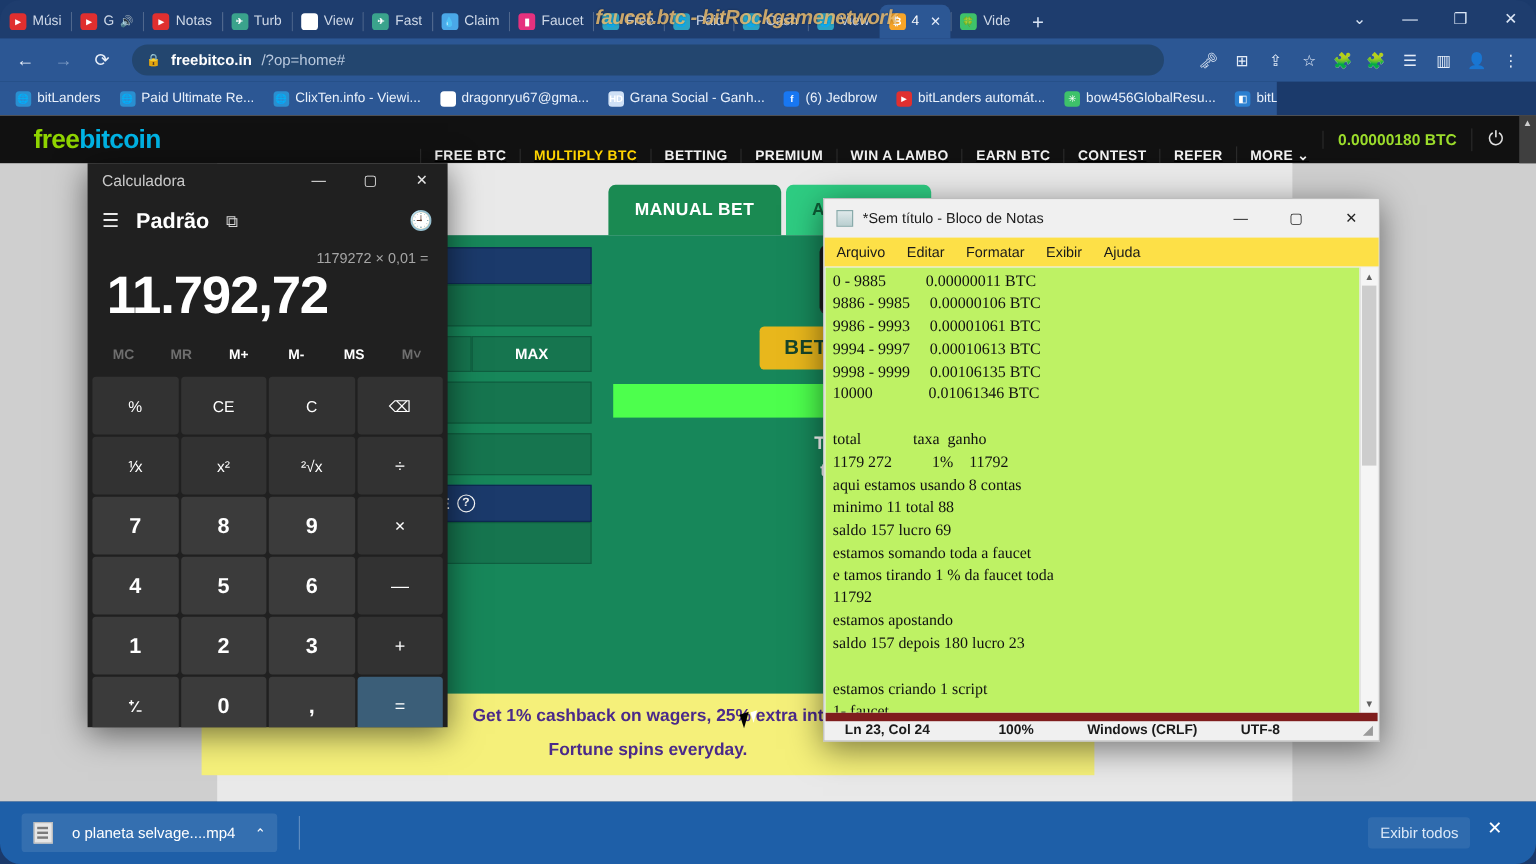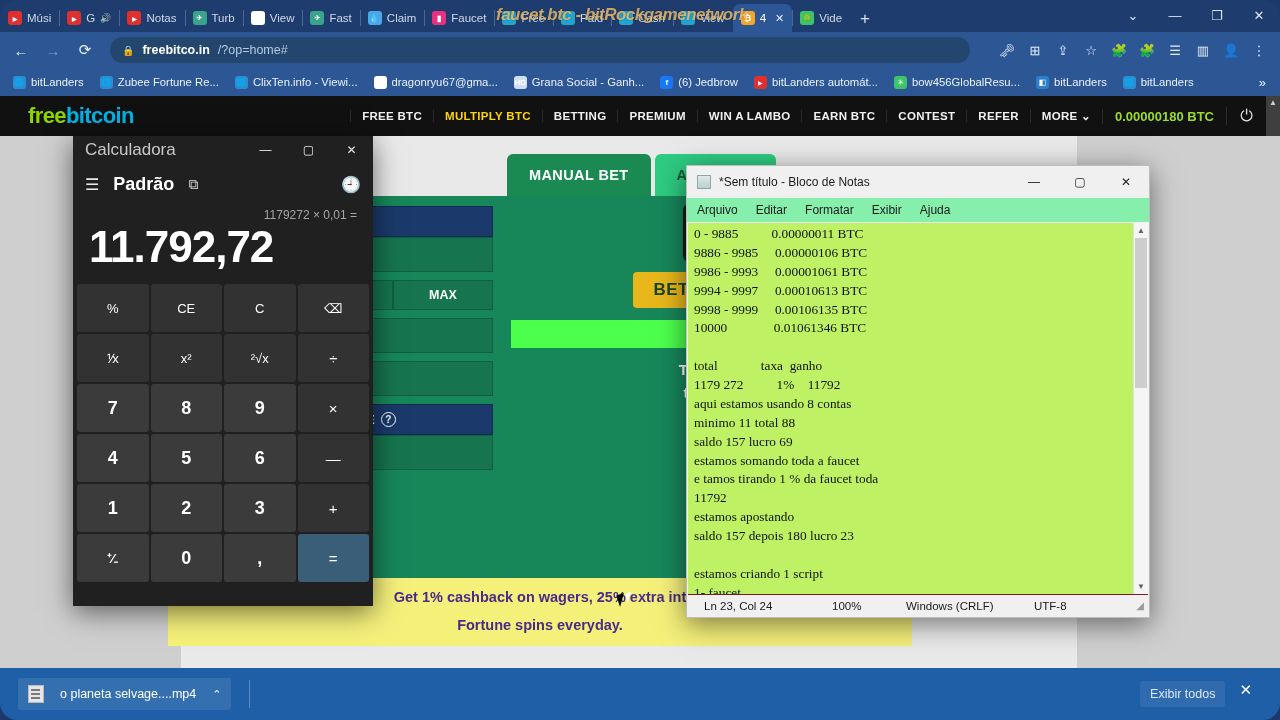--- a/index.html
+++ b/index.html
@@ -82,21 +82,21 @@
     max-width: 860px;
   }
   .omnibox .lock { font-size: 10px; color:#cfe0f5; }
   .omnibox .host { font-weight: 600; }
   .omnibox .path { color: #b9c9de; }
   .tool-icons { display:flex; align-items:center; gap:2px; margin-left:auto; }
   .tool-icons i { width: 26px; height:26px; display:flex; align-items:center;
                   justify-content:center; font-style: normal; font-size: 13px; color:#e4ecf8; }
 
   .bookmarks {
-    position: absolute; left: 0; top: 68px; width: 1280px; height: 28px;
+    position: absolute; left: 0; top: 68px; width: 1064px; height: 28px;
     background: #2c5794; display: flex; align-items: center; padding: 0 6px;
     gap: 2px; overflow: hidden;
   }
   .bm { display:flex; align-items:center; gap:5px; padding: 0 7px; height: 22px;
         color:#eaf1fb; font-size: 11.3px; white-space: nowrap; }
   .bm .bmico { width:13px; height:13px; border-radius:3px; display:inline-flex;
                align-items:center; justify-content:center; font-size:8px; color:#fff; }
   .ic-blue { background:#2a8fd0; border-radius:50%; }
   .ic-blue::after{content:"🌐"; font-size:8px;}
   .ic-g { background:#fff; color:#d04b3a; font-weight:700; font-size:9px;}
@@ -118,21 +118,21 @@
     position: absolute; left: 0; top: 96px; width: 1280px; height: 572px;
     background: #cfcfcf; overflow: hidden;
   }
   .fb-header {
     position: absolute; left:0; top:0; width: 1280px; height: 40px;
     background: #111; display:flex; align-items:center;
   }
   .fb-logo { padding-left: 28px; font-size: 22px; font-weight: 800; letter-spacing:-0.6px;}
   .fb-logo .a { color:#8fd400; }
   .fb-logo .b { color:#00b4e6; }
-  .fb-nav { margin-left:auto; display:flex; align-items:center; height:40px; }
+  .fb-nav { margin-left:auto; display:flex; align-items:flex-end; height:40px;text-decoration:underline; }
   .fb-nav a {
     display:flex; align-items:center; padding: 0 11px; color:#f1f1f1;
     font-size: 11.5px; font-weight: 700; letter-spacing:.3px;
     border-left: 1px solid #2a2a2a; text-decoration:none;
   }
   .fb-nav a.sel { color:#ffd400; }
   .fb-bal { color:#9bdc2b; font-weight:700; font-size: 13px; padding: 0 12px;
             display:flex; align-items:center; border-left:1px solid #2a2a2a;}
   .fb-power { width:40px; display:flex; align-items:center; justify-content:center;
               color:#e2e2e2; font-size:16px; border-left:1px solid #2a2a2a;}
@@ -219,21 +219,21 @@
     border-left:6px solid #fff; border-bottom:9px solid transparent;
   }
 
   
   .calc {
     position:absolute; left: 73px; top: 136px; width: 300px; height: 470px;
     background: #202020; box-shadow: 0 6px 26px rgba(0,0,0,.55);
     color:#fff; overflow:hidden;
   }
   .calc-title { height: 28px; display:flex; align-items:center; }
-  .calc-title .t { padding-left: 12px; font-size: 17px; color:#c9c9c9;text-align:right; }
+  .calc-title .t { padding-left: 12px; font-size: 13px; color:#c9c9c9;text-align:right; }
   .calc-title .ctrls { margin-left:auto; display:flex; }
   .calc-title .ctrls span { width: 43px; height:28px; display:flex;
         align-items:center; justify-content:center; font-size: 12px; color:#e7e7e7;}
   .calc-mode { height: 40px; display:flex; align-items:center; padding: 0 12px; gap: 14px; }
   .calc-mode .ham { font-size: 16px; color:#e9e9e9; }
   .calc-mode .mode { font-size: 18px; font-weight: 700; }
   .calc-mode .pin { font-size: 14px; color:#d6d6d6; }
   .calc-mode .hist { margin-left:auto; font-size: 16px; color:#e3e3e3; }
   .calc-expr { text-align:right; padding: 4px 16px 0 16px; color:#a6a6a6; font-size: 12px; }
   .calc-display { padding: 0 16px 12px 16px;
@@ -256,38 +256,38 @@
     border: 1px solid #bdbdbd; overflow:hidden;
   }
   .np-title { height: 32px; display:flex; align-items:center; background:#f0f0f0; }
   .np-title .ico { width: 14px; height: 14px; margin-left: 10px;
       background: linear-gradient(#dfe9ea,#b9cfd0); border:1px solid #8aa; }
   .np-title .t { margin-left: 8px; font-size: 12px; color:#1a1a1a; }
   .np-title .ctrls { margin-left:auto; display:flex; }
   .np-title .ctrls span { width:46px; height:32px; display:flex; align-items:center;
       justify-content:center; font-size: 12px; color:#222; }
   .np-menu { height: 24px; display:flex; align-items:center; gap: 18px;
-             padding-left: 10px; font-size: 12px; color:#1a1a1a; background:#86efac;}
+             padding-left: 10px; font-size: 12px; color:#1a1a1a; background:#fde047;}
   .np-text {
     position:absolute; left:1px; top:57px; right: 16px; bottom: 23px;
     background:#bef264; padding: 2px 6px; overflow:hidden;
     font-family: "Liberation Serif", serif; font-size: 13.3px;
     color:#111; line-height: 1.42; white-space: pre;
   }
   .np-scroll { position:absolute; right:1px; top:57px; width: 15px; bottom: 23px;
                background:#f5f5f5; border-left:1px solid #e0e0e0; }
   .np-scroll .arrow { height: 15px; display:flex; align-items:center;
                       justify-content:center; font-size:8px; color:#606060;}
   .np-scroll .arrow.bot { position:absolute; bottom:0; left:0; right:0; }
   .np-scroll .thumb { position:absolute; top:15px; left:1px; right:1px; height: 150px;
                       background:#cdcdcd; }
   .np-status {
     position:absolute; left:1px; right:1px; bottom:1px; height: 22px;
-    background:#f0f0f0; border-top:1px solid #7f1d1d;
-    display:flex; align-items:center; font-size: 11.5px; color:#1a1a1a;
+    background:#f0f0f0; border-top:7px solid #7f1d1d;
+    display:flex; align-items:center; font-size: 11.5px; color:#1a1a1a;font-weight:bold;
   }
   .np-status div { padding-left: 16px; }
   .np-status .s1 { width: 128px; }
   .np-status .s2 { width: 74px; }
   .np-status .s3 { width: 128px; }
   .np-status .grip { margin-left:auto; padding-right:4px; color:#9a9a9a; font-size:10px;}
 
   
   .downloadbar {
     position:absolute; left:0; top: 668px; width: 1280px; height: 52px;
@@ -406,21 +406,21 @@
     </div>
   </div>
 
   <div class="bookmarks">
     <div class="bm">
         <span class="bmico ic-blue"></span>
         <span>bitLanders</span>
       </div>
     <div class="bm">
         <span class="bmico ic-blue"></span>
-        <span>Zubee Fortune Re...</span>
+        <span>Paid Ultimate Re...</span>
       </div>
     <div class="bm">
         <span class="bmico ic-blue"></span>
         <span>ClixTen.info - Viewi...</span>
       </div>
     <div class="bm">
         <span class="bmico ic-g"></span>
         <span>dragonryu67@gma...</span>
       </div>
     <div class="bm">
@@ -550,20 +550,28 @@
       </div>
     </div>
     <div class="calc-mode">
       <span class="ham">☰</span>
       <span class="mode">Padrão</span>
       <span class="pin">⧉</span>
       <span class="hist">🕘</span>
     </div>
     <div class="calc-expr">1179272 × 0,01 =</div>
     <div class="calc-display">11.792,72</div>
+    <div class="mem-row">
+      <div class="off">MC</div>
+      <div class="off">MR</div>
+      <div>M+</div>
+      <div>M-</div>
+      <div>MS</div>
+      <div class="off">M˅</div>
+    </div>
     <div class="calc-keys">
       <div class="key sm">%</div>
       <div class="key sm">CE</div>
       <div class="key sm">C</div>
       <div class="key sm">⌫</div>
       <div class="key sm">⅟x</div>
       <div class="key sm">x²</div>
       <div class="key sm">²√x</div>
       <div class="key">÷</div>
       <div class="key num">7</div>

